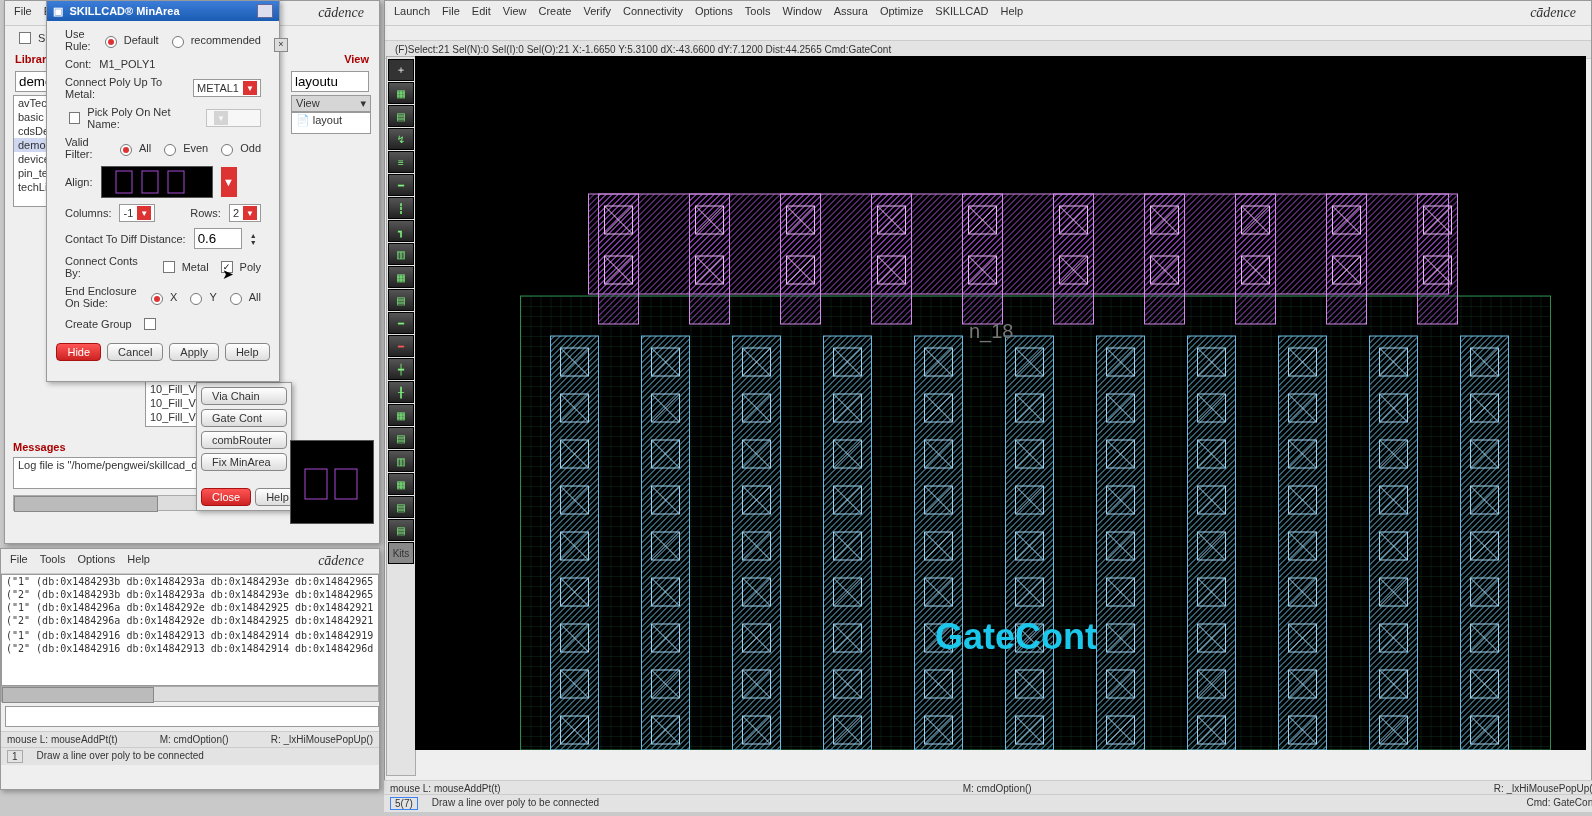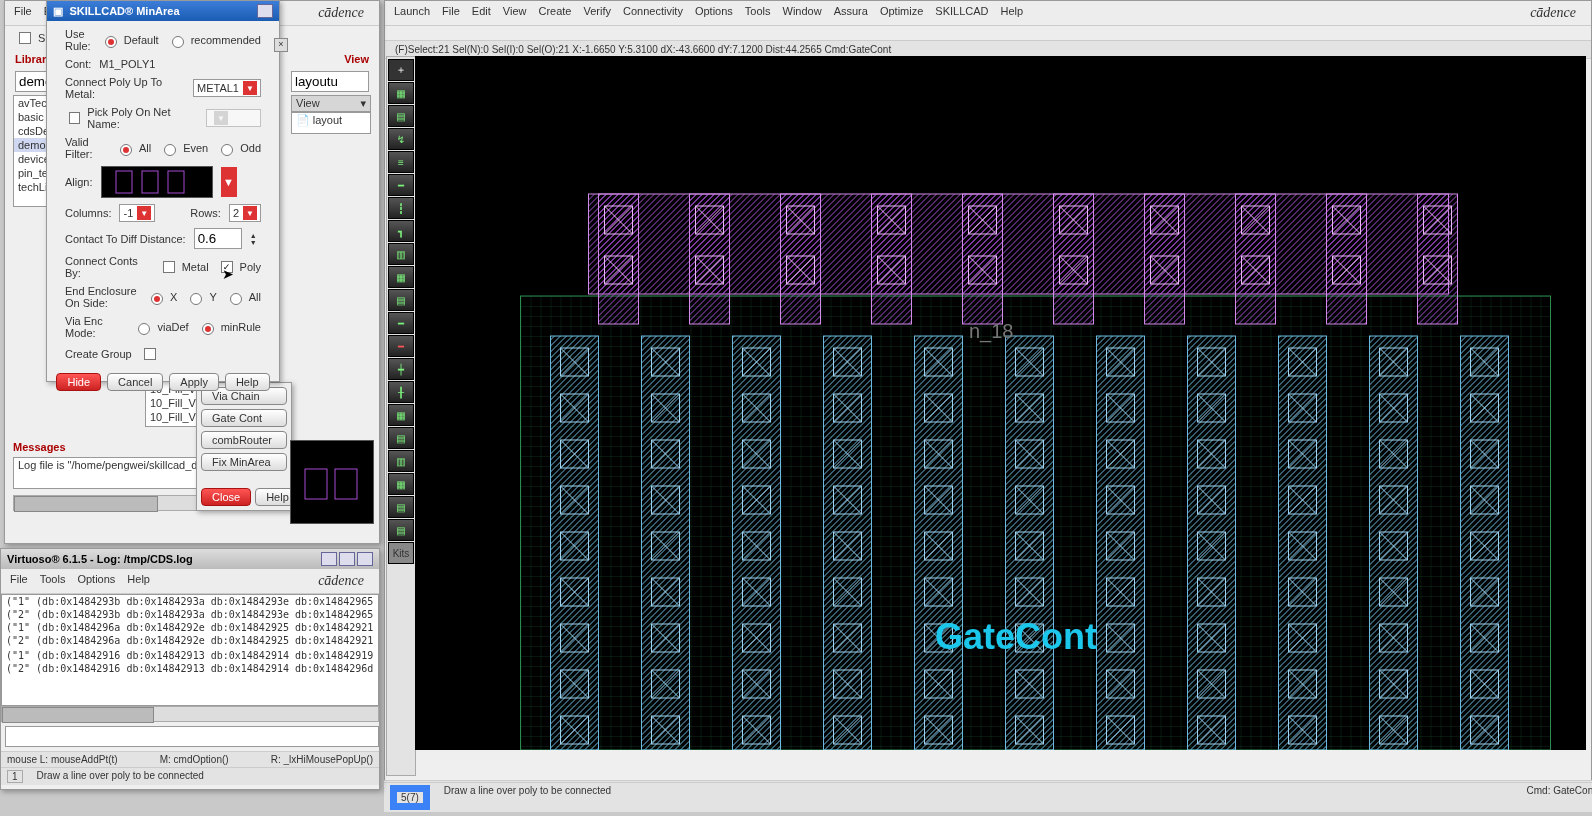--- a/index.html
+++ b/index.html
@@ -378,21 +378,21 @@
   <div class="net-label">n_18</div>
   <div class="overlay-text">GateCont</div>
 </div>
 
 <div class="statusbar tiny" style="position:absolute;left:384px;bottom:20px;width:1206px">
   <span>mouse L: mouseAddPt(t)</span>
   <span style="margin:0 auto">M: cmdOption()</span>
   <span>R: _lxHiMousePopUp()</span>
 </div>
 <div class="statusbar tiny" style="position:absolute;left:384px;bottom:4px;width:1206px">
-  <span style="border:7px solid #3b82f6;padding:0 4px">5(7)</span>
+  <span style="border:1px solid #3b82f6;padding:0 4px">5(7)</span>
   <span>Draw a line over poly to be connected</span>
   <span style="margin-left:auto">Cmd: GateCont</span>
 </div>
 
 <div class="win" style="left:4px;top:0;width:374px;height:542px">
   <div class="menu">
     <span>File</span>
     <span>E</span>
     <span class="brand">cādence</span>
   </div>
@@ -576,56 +576,37 @@
       <label>
           <input type="radio" class="radio" style="">
           <span>Y</span>
         </label>
       <label>
           <input type="radio" class="radio" style="">
           <span>All</span>
         </label>
     </div>
     <div class="row">
-        <span>Via Enc Mode:</span>
-      <label>
-          <input type="radio" class="radio" style="">
-          <span>viaDef</span>
-        </label>
-      <label>
-          <input type="radio" class="radio" checked="" style="">
-          <span>minRule</span>
-        </label>
-    </div>
-    <div class="row">
         <span>Create Group</span>
       <input type="checkbox" class="checkbox" style="">
       </div>
     <div class="row" style="justify-content:center;gap:6px;margin-top:4px">
       <span class="btn red">Hide</span>
       <span class="btn">Cancel</span>
       <span class="btn">Apply</span>
       <span class="btn">Help</span>
     </div>
   </div>
 </div>
 
 <span style="position:absolute;left:274px;top:38px;width:12px;height:12px;background:#ddd;border:1px solid #888;font-size:9px;text-align:center">×</span>
 
 <span style="position:absolute;left:222px;top:266px;font-size:14px;color:#000">➤</span>
 
 <div class="win" style="left:0;top:548px;width:378px;height:240px">
-  <div class="titlebar" style="background:linear-gradient(#ddd,#bbb);color:#000">
-    <span>Virtuoso® 6.1.5 - Log: /tmp/CDS.log</span>
-    <span class="btns">
-        <span></span>
-        <span></span>
-        <span></span>
-      </span>
-  </div>
   <div class="menu">
     <span>File</span>
     <span>Tools</span>
     <span>Options</span>
     <span>Help</span>
     <span class="brand">cādence</span>
   </div>
   <div class="list" style="height:110px;font-family:monospace;font-size:10px" id="loglines">
       <div>("1"  (db:0x1484293b  db:0x1484293a  db:0x1484293e  db:0x14842965  db</div>
       <div>("2"  (db:0x1484293b  db:0x1484293a  db:0x1484293e  db:0x14842965  db</div>

